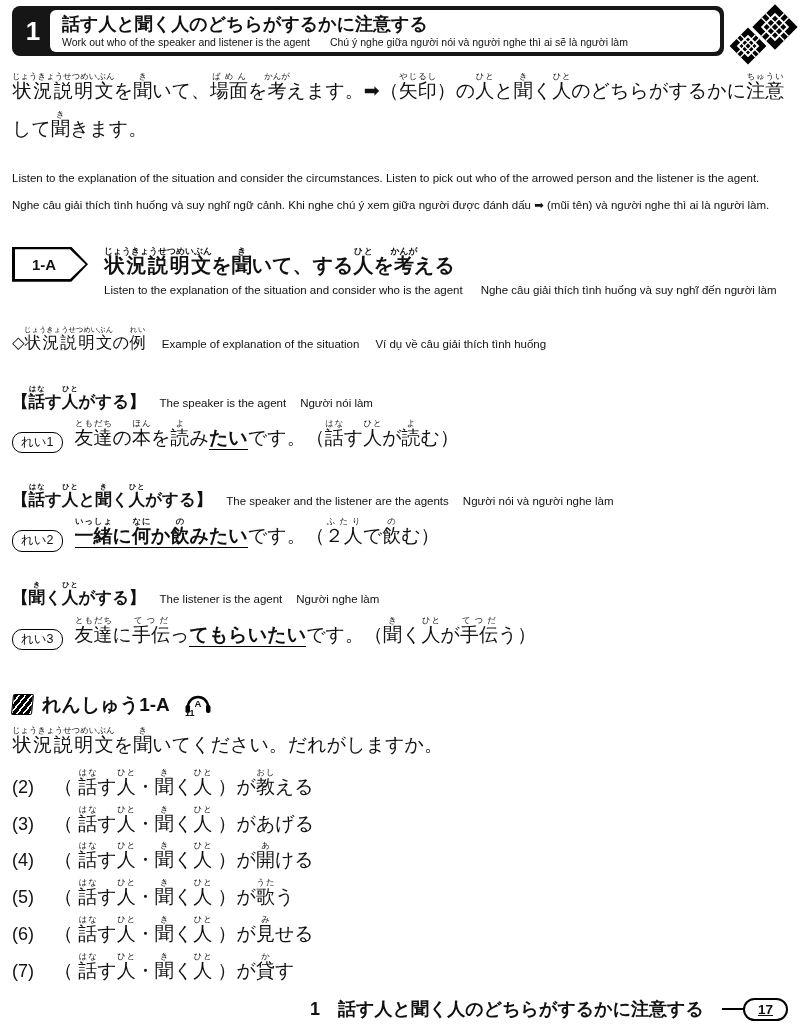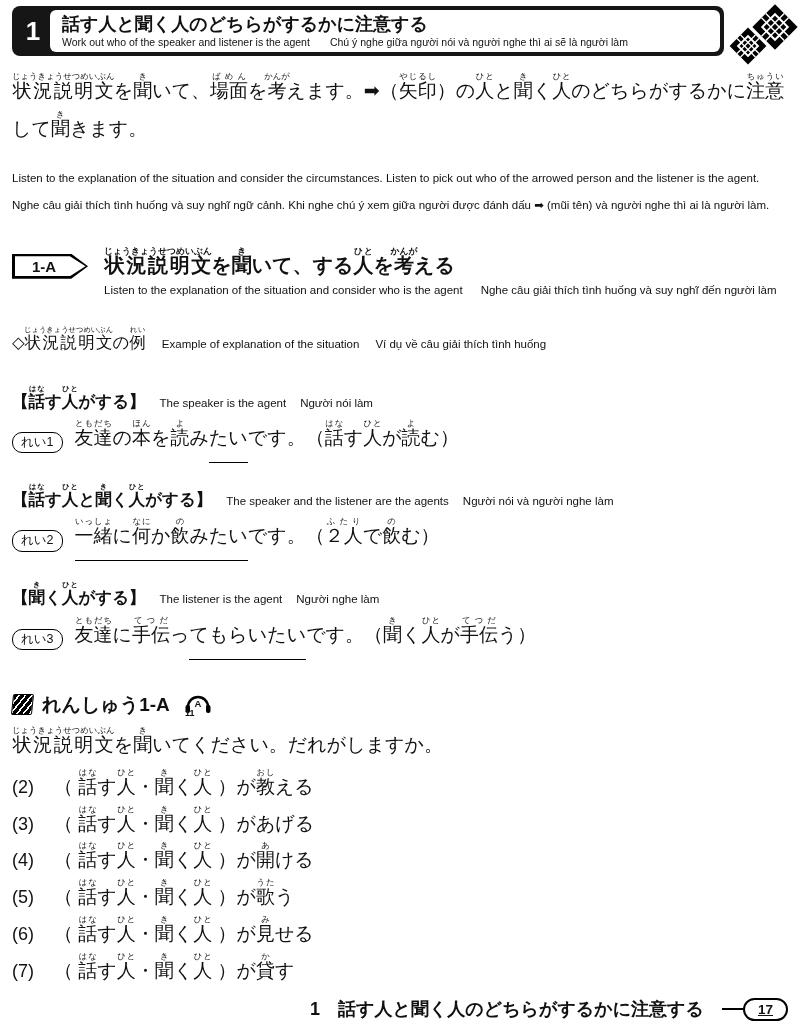--- a/index.html
+++ b/index.html
@@ -22,30 +22,30 @@
     color: #fff; font-size: 26px; font-weight: bold;
   }
   .header-inner { flex: 1; background: #fff; border-radius: 6px; padding: 3px 12px 4px; }
   .header-title { font-size: 18px; font-weight: bold; line-height: 1.3; }
   .header-sub { font-size: 10.5px; display: flex; gap: 20px; white-space: nowrap; }
   .knots { position: absolute; top: 2px; right: 2px; z-index: 3; }
 
   
   .jp { font-size: 19px; line-height: 2.0; }
   ruby rt { font-size: 0.44em; letter-spacing: 0; }
-  .u { border-bottom: 1.6px solid #000; padding-bottom: 14px; }
+  .u { border-bottom: 1.6px solid #000; padding-bottom: 1px; font-weight: bold; }
   .small { font-size: 11.5px; line-height: 1.8; }
 
   .intro { margin-top: 16px; }
   .intro-en { margin-top: 20px; }
   .intro-vi { margin-top: 6px; }
 
   
   .sec { display: flex; align-items: flex-start; gap: 16px; margin-top: 30px; }
-  .badge { position: relative; width: 76px; height: 25px; flex: none; margin-top: 8px; }
+  .badge { position: relative; width: 76px; height: 35px; flex: none; margin-top: 1px; }
   .badge-outer { position: absolute; inset: 0; background: #000;
     clip-path: polygon(0 0, 78% 0, 100% 50%, 78% 100%, 0 100%); }
   .badge-inner { position: absolute; inset: 2.5px; background: #fff;
     clip-path: polygon(0 0, 78% 0, 100% 50%, 78% 100%, 0 100%); }
   .badge-label { position: absolute; inset: 0; display: flex; align-items: center;
     justify-content: center; padding-right: 12px; font-weight: bold; font-size: 15px; }
   .sec-body { flex: 1; }
   .sec-title { font-size: 20px; font-weight: bold; line-height: 1.9; }
   .sec-sub { font-size: 11.5px; display: flex; gap: 18px; margin-top: 0px; }
 

